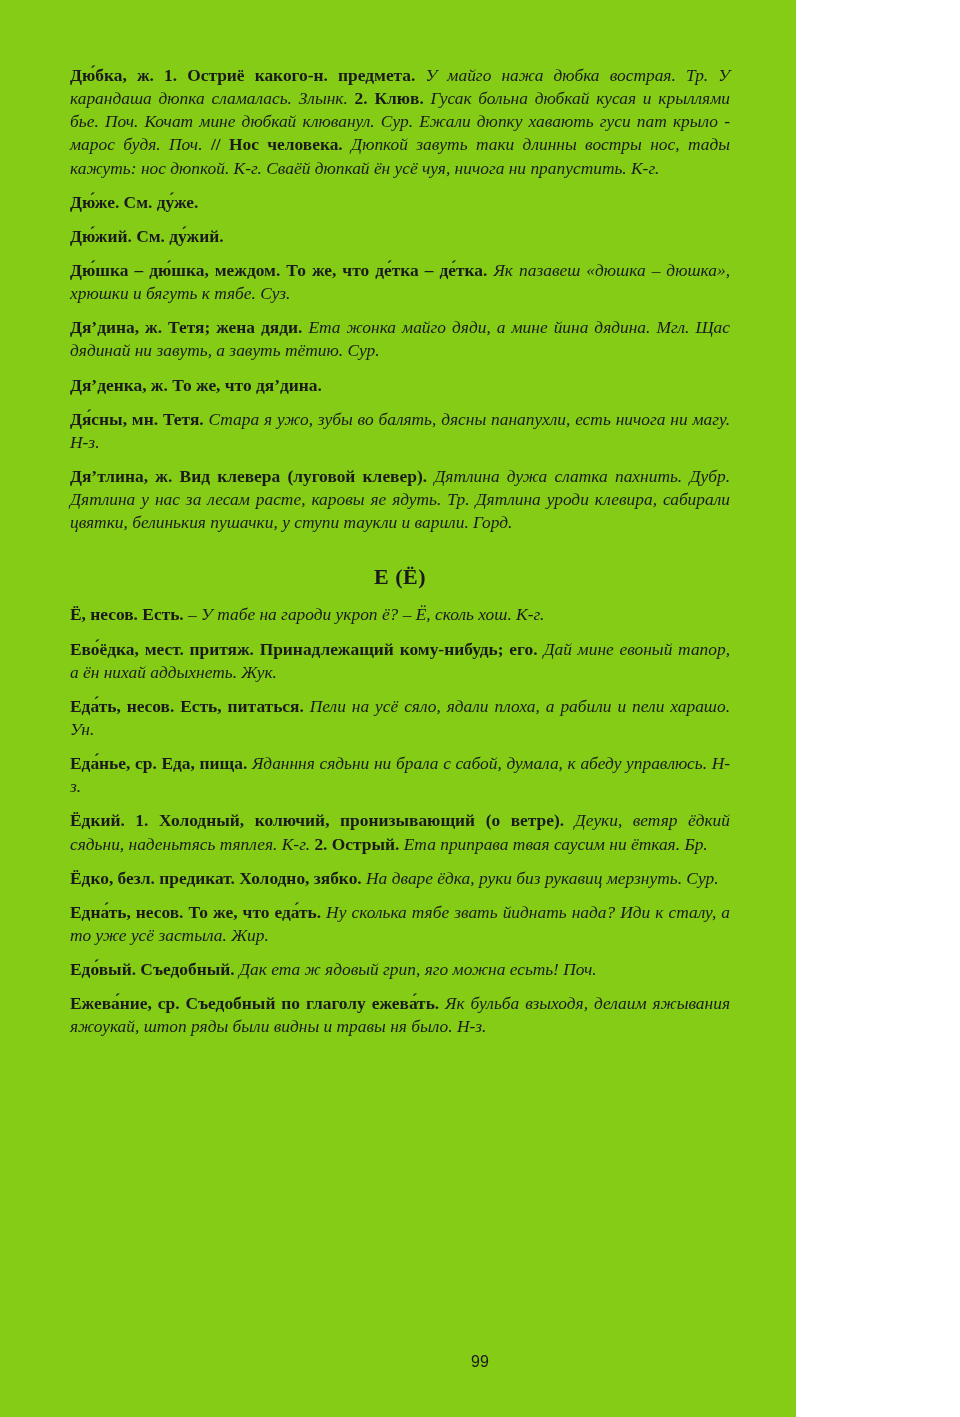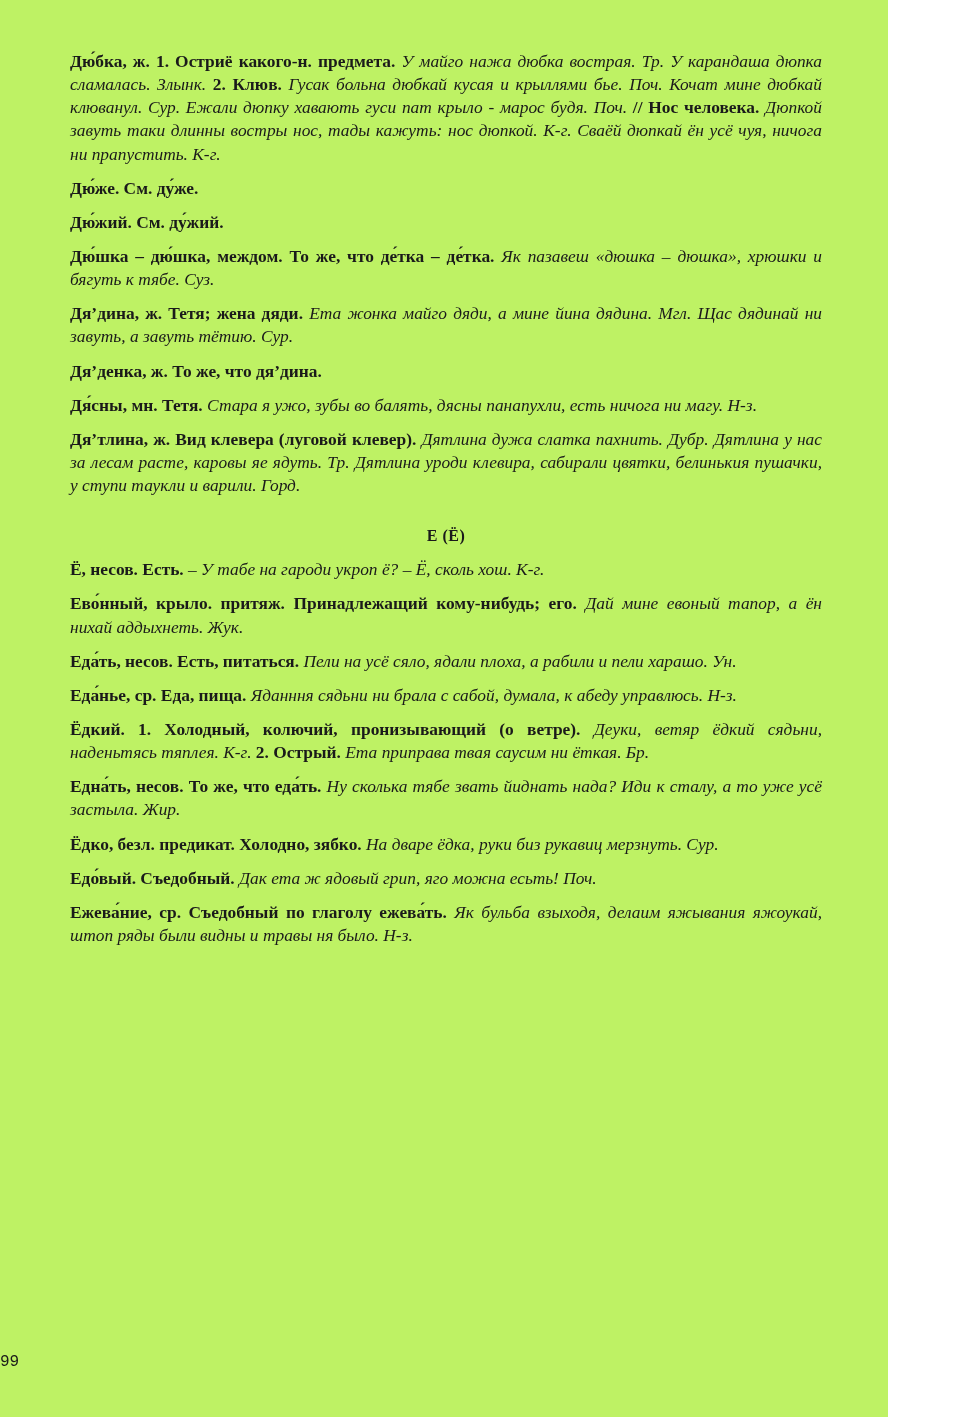--- a/index.html
+++ b/index.html
@@ -8,25 +8,25 @@
     background: #ffffff;
   }
   body {
     width: 960px;
     height: 1417px;
     font-family: "Liberation Serif", serif;
     color: #1a1a1a;
   }
   .page {
     position: relative;
-    width: 888px;
+    width: 796px;
     height: 1417px;
     box-sizing: border-box;
-    padding: 50px 66px 0 70px;
-    background: #bef264;
+    padding: 64px 66px 0 70px;
+    background: #84cc16;
   }
   .entries {
     display: block;
   }
   .entry {
     font-size: 17.4px;
     line-height: 1.33;
     text-align: justify;
     margin: 0 0 11px 0;
     text-indent: 0;
@@ -35,32 +35,32 @@
     font-weight: bold;
     font-style: normal;
   }
   .entry .it {
     font-style: italic;
     font-weight: normal;
   }
   .section-letter {
     text-align: center;
     font-weight: bold;
-    font-size: 16px;
+    font-size: 22px;
     margin: 30px 0 13px 0;
     letter-spacing: 0.5px;
   }
   .pagenum {
     position: absolute;
     bottom: 46px;
     left: 0;
     width: 960px;
-    text-align: left;
+    text-align: center;
     font-size: 16px;
-    font-family: Liberation Mono, monospace;
+    font-family: Liberation Sans, sans-serif;
   }
 </style>
 </head>
 <body>
 
 <div class="page">
 
   <div class="entries" id="list1">
       <p class="entry"><span class="hw">Дю́бка,  ж. 1. Остриё какого-н. предмета. </span><span class="it">У майго нажа дюбка вострая. Тр. У карандаша дюпка сламалась. Злынк. </span><span class="hw">2. Клюв. </span><span class="it">Гусак больна дюбкай кусая и крыллями бье. Поч. Кочат мине дюбкай клюванул. Сур. Ежали дюпку хавають гуси пат крыло - марос будя. Поч. </span><span class="hw">// Нос человека. </span><span class="it">Дюпкой завуть таки длинны востры нос, тады кажуть: нос дюпкой. К-г. Сваёй дюпкай ён усё чуя, ничога ни прапустить. К-г.</span></p>
       <p class="entry"><span class="hw">Дю́же. См. ду́же.</span></p>
@@ -69,25 +69,25 @@
       <p class="entry"><span class="hw">Дя’дина, ж. Тетя; жена дяди. </span><span class="it">Ета жонка майго дяди, а мине йина дядина. Мгл. Щас дядинай ни завуть, а завуть тётию. Сур.</span></p>
       <p class="entry"><span class="hw">Дя’денка, ж. То же, что дя’дина.</span></p>
       <p class="entry"><span class="hw">Дя́сны,  мн. Тетя. </span><span class="it">Стара я ужо, зубы во балять, дясны панапухли, есть ничога ни магу. Н-з.</span></p>
       <p class="entry"><span class="hw">Дя’тлина, ж. Вид клевера (луговой клевер). </span><span class="it">Дятлина дужа слатка пахнить. Дубр. Дятлина у нас за лесам расте, каровы яе ядуть. Тр. Дятлина уроди клевира, сабирали цвятки, белинькия пушачки, у ступи таукли и варили. Горд.</span></p>
     </div>
 
   <div class="section-letter">Е (Ё)</div>
 
   <div class="entries" id="list2">
       <p class="entry"><span class="hw">Ё, несов. Есть. </span><span class="it">– У табе на гароди укроп ё? – Ё, сколь хош. К-г.</span></p>
-      <p class="entry"><span class="hw">Ево́нный, крыло. притяж. Принадлежащий кому-нибудь; его. </span><span class="it">Дай мине евоный тапор, а ён нихай аддыхнеть. Жук.</span></p>
+      <p class="entry"><span class="hw">Ево́ёдка, мест. притяж. Принадлежащий кому-нибудь; его. </span><span class="it">Дай мине евоный тапор, а ён нихай аддыхнеть. Жук.</span></p>
       <p class="entry"><span class="hw">Еда́ть, несов. Есть, питаться. </span><span class="it">Пели на усё сяло, ядали плоха, а рабили и пели харашо. Ун.</span></p>
       <p class="entry"><span class="hw">Еда́нье, ср. Еда, пища. </span><span class="it">Яданння сядьни ни брала с сабой, думала, к абеду управлюсь. Н-з.</span></p>
       <p class="entry"><span class="hw">Ёдкий. 1. Холодный, колючий, пронизывающий (о ветре). </span><span class="it">Деуки, ветяр ёдкий сядьни, наденьтясь тяплея. К-г. </span><span class="hw">2. Острый. </span><span class="it">Ета приправа твая саусим ни ёткая. Бр.</span></p>
+      <p class="entry"><span class="hw">Ёдко,  безл. предикат. Холодно, зябко. </span><span class="it">На дваре ёдка, руки биз рукавиц мерзнуть. Сур.</span></p>
       <p class="entry"><span class="hw">Една́ть, несов. То же, что еда́ть. </span><span class="it">Ну сколька тябе звать йиднать нада? Иди к сталу, а то уже усё застыла. Жир.</span></p>
-      <p class="entry"><span class="hw">Ёдко,  безл. предикат. Холодно, зябко. </span><span class="it">На дваре ёдка, руки биз рукавиц мерзнуть. Сур.</span></p>
       <p class="entry"><span class="hw">Едо́вый. Съедобный. </span><span class="it">Дак ета ж ядовый грип,  яго можна есьть! Поч.</span></p>
       <p class="entry"><span class="hw">Ежева́ние, ср. Съедобный по глаголу  ежева́ть. </span><span class="it">Як бульба взыходя, делаим яжывания яжоукай, штоп ряды были видны и травы ня было. Н-з.</span></p>
     </div>
 
   <div class="pagenum">99</div>
 
 </div>
 
 </body></html>

